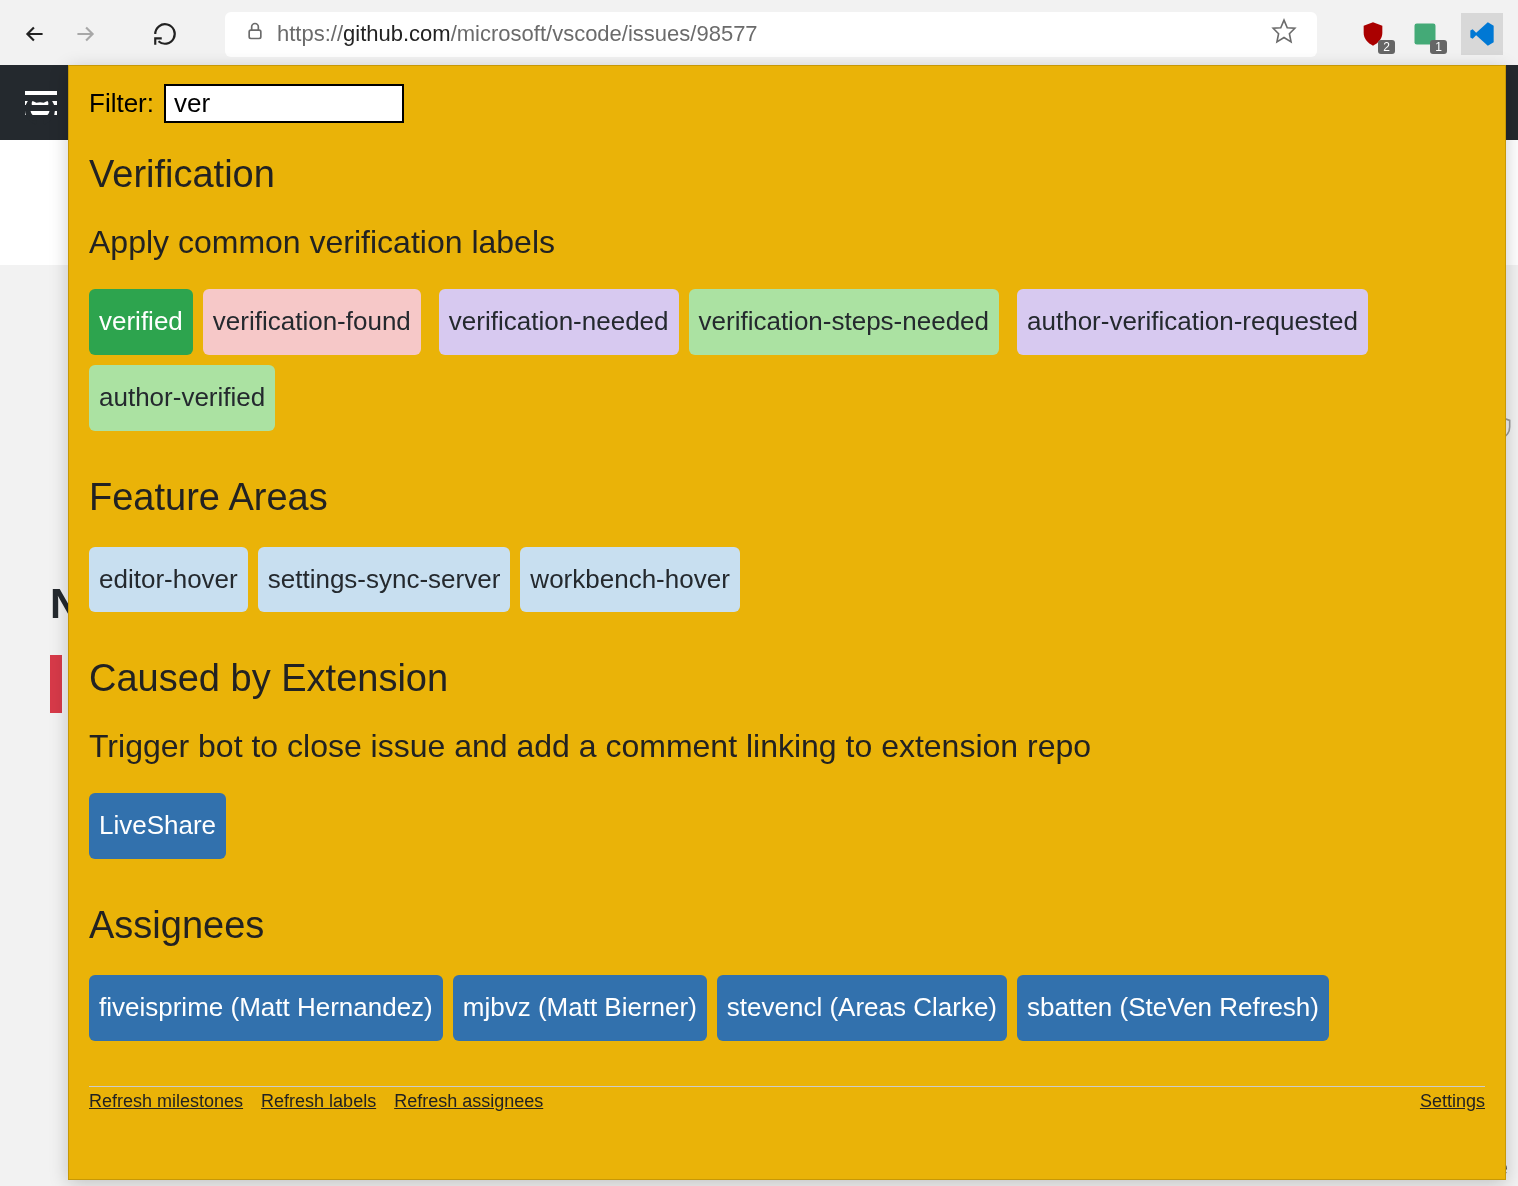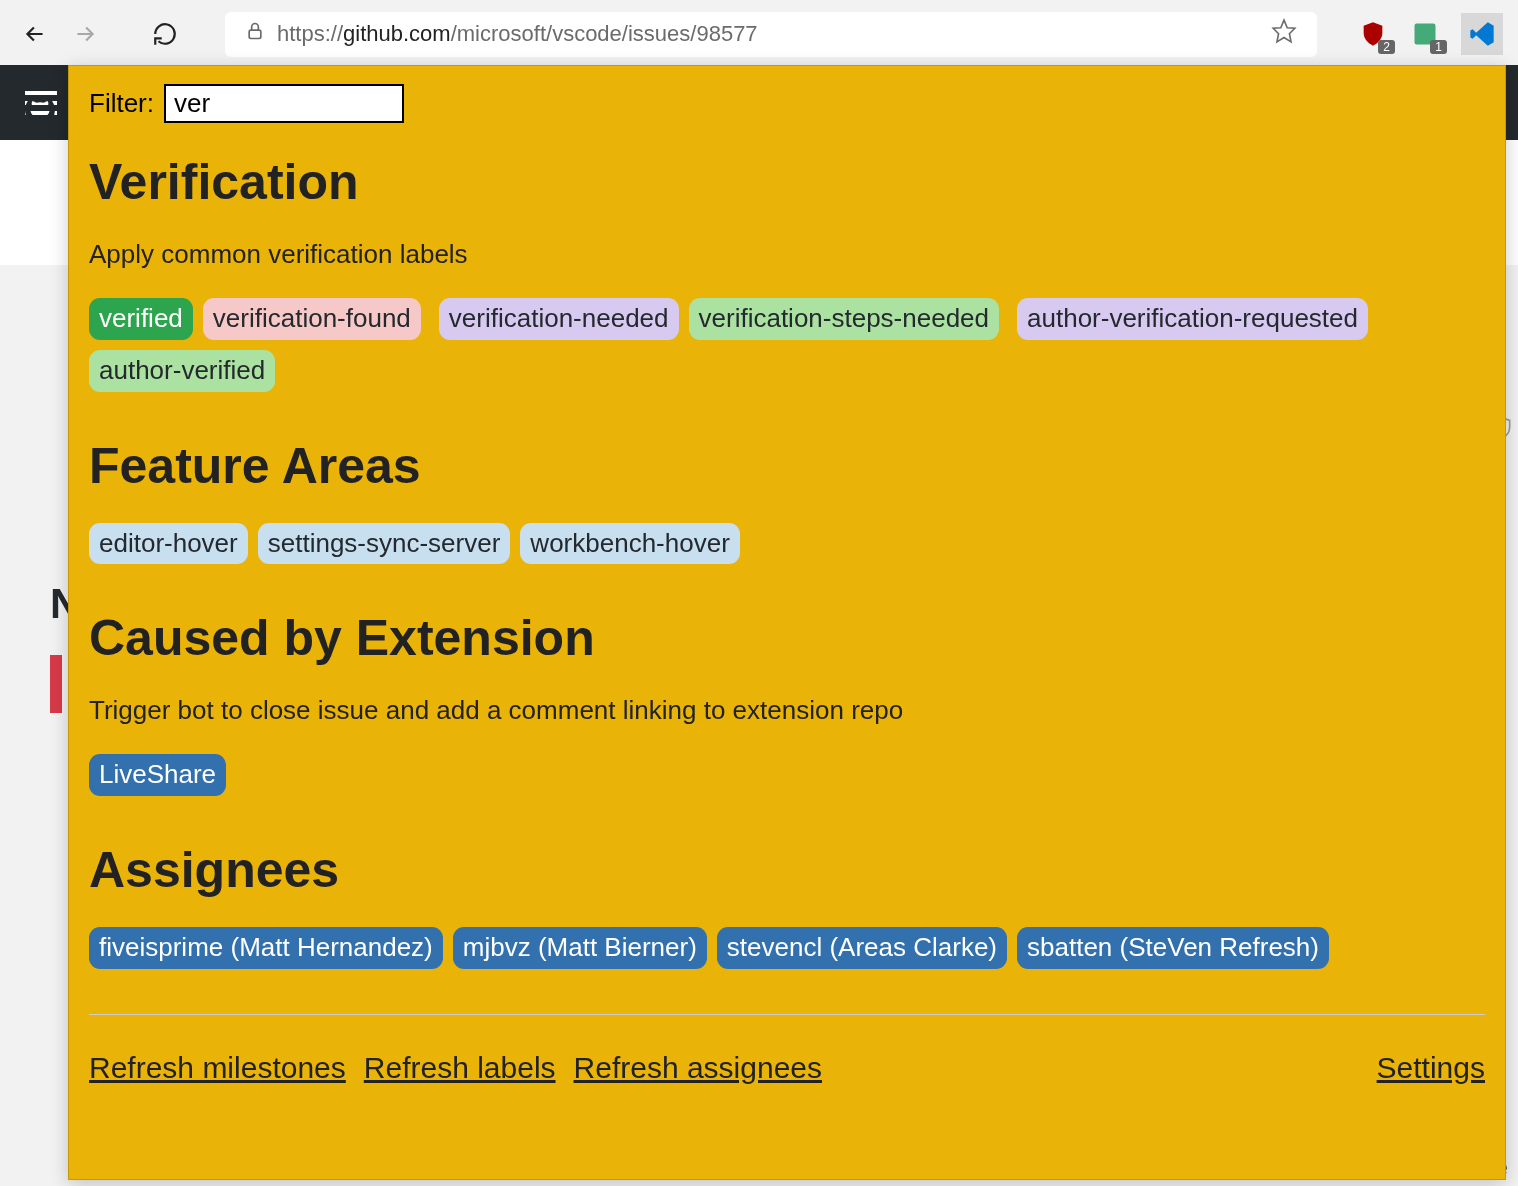--- a/index.html
+++ b/index.html
@@ -130,56 +130,56 @@
       font-size: 26px;
     }
     .filter-input {
       border: 2px solid #000;
       font-size: 26px;
       padding: 2px 8px;
       width: 240px;
       font-family: inherit;
     }
     .section-title {
-      font-size: 50px;
-      font-weight: 700;
+      font-size: 38px;
+      font-weight: 400;
       margin-bottom: 28px;
       color: #222;
     }
     .section-desc {
-      font-size: 26px;
+      font-size: 32px;
       color: #222;
       margin-bottom: 28px;
     }
     .label-group {
       display: flex;
       flex-wrap: wrap;
       gap: 10px;
       margin-bottom: 45px;
     }
     .label {
       display: inline-block;
-      padding: 4px 10px;
+      padding: 16px 10px;
       font-size: 26px;
-      border-radius: 11px;
+      border-radius: 6px;
       cursor: pointer;
       line-height: 1.3;
     }
     .label.green-dark { background: #2da44e; color: #fff; }
     .label.pink { background: #f6c8c8; color: #24292e; }
     .label.lavender { background: #d7c9f0; color: #24292e; margin-left: 8px; }
     .label.green-light { background: #abe2a2; color: #24292e; }
     .label.blue-light { background: #c8dff0; color: #24292e; }
     .label.blue-dark { background: #3271ad; color: #fff; }
     .footer {
       border-top: 1px solid #ccc;
-      padding-top: 36px;
-      display: flex;
-      align-items: center;
-      font-size: 30px;
+      padding-top: 4px;
+      display: flex;
+      align-items: center;
+      font-size: 18px;
       justify-content: flex-end;
     }
     .footer-left {
       display: flex;
       gap: 18px;
     }
     .footer-link {
       text-decoration: underline;
       cursor: pointer;
       color: #222;

